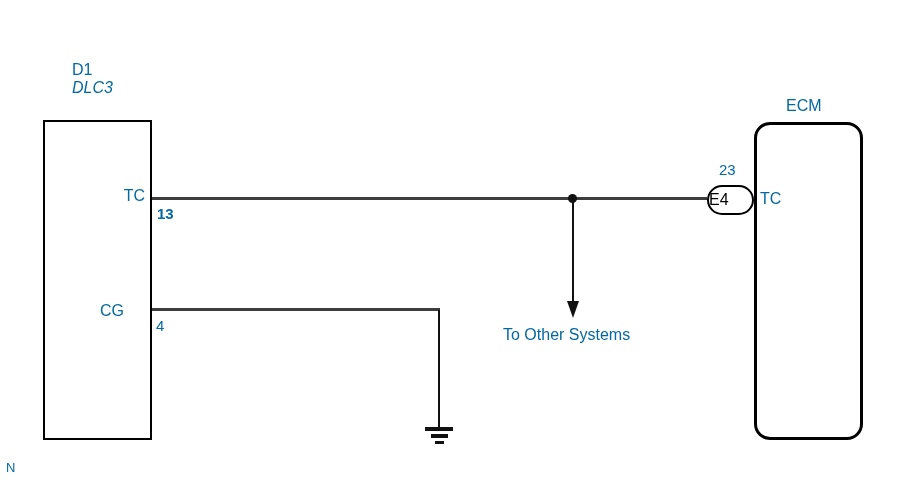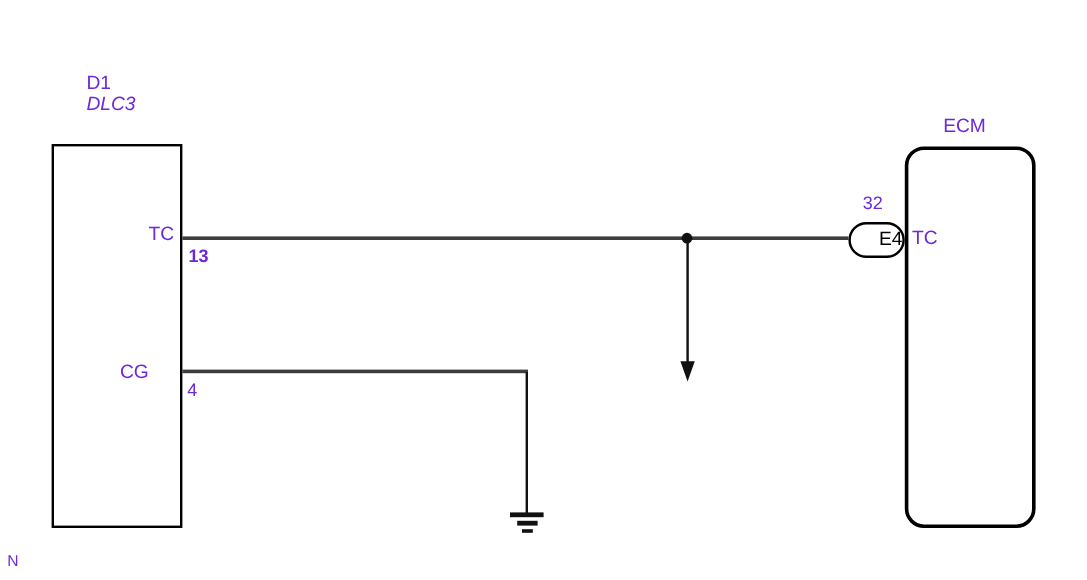--- a/index.html
+++ b/index.html
@@ -13,21 +13,21 @@
     width: 906px;
     height: 483px;
     background: #ffffff;
     overflow: hidden;
     color: #000000;
   }
   .lbl {
     position: absolute;
     font-size: 16px;
     line-height: 18px;
-    color: #6d28d9;
+    color: #0369a1;
     white-space: nowrap;
   }
   .pin-num { font-size: 15px; }
   .box {
     position: absolute;
     box-sizing: border-box;
     border: 2.5px solid #000000;
     background: #ffffff;
   }
   .wire-h {
@@ -56,21 +56,21 @@
     border-top: 17px solid #111111;
   }
   .oval {
     position: absolute;
     box-sizing: border-box;
     border: 2.5px solid #000000;
     border-radius: 15px;
     background: #ffffff;
     display: flex;
     align-items: center;
-    justify-content: flex-end;
+    justify-content: flex-start;
     font-size: 16px;
   }
   .gbar {
     position: absolute;
     background: #111111;
   }
 </style>
 </head>
 <body>
 
@@ -87,36 +87,37 @@
   <div class="lbl" style="left:100px; top:302px; width:45px; text-align:left;">CG</div>
   <div class="lbl pin-num" style="left:156px; top:317px;">4</div>
 
   <div class="wire-h" style="left:152px; top:197px; width:555px;"></div>
 
   <div class="junction" style="left:568px; top:194px;"></div>
 
   <div class="wire-v" style="left:572px; top:199px; height:103px;"></div>
   <div class="arrowhead" style="left:567px; top:301px;"></div>
 
+  <div class="lbl" style="left:503px; top:326px;">To Other Systems</div>
 
   <div class="wire-h" style="left:152px; top:308px; width:288px;"></div>
 
   <div class="wire-v" style="left:438px; top:310px; height:118px;"></div>
 
   <div>
     <div class="gbar" style="left:425px; top:427px; width:28px; height:4px;"></div>
     <div class="gbar" style="left:431px; top:434px; width:17px; height:3.5px;"></div>
     <div class="gbar" style="left:435px; top:440.5px; width:9px; height:3px;"></div>
   </div>
 
   <div class="lbl" style="left:786px; top:97px;">ECM</div>
 
   <div class="box" style="left:754px; top:122px; width:109px; height:318px; border-width:3px; border-radius:16px;"></div>
 
-  <div class="lbl pin-num" style="left:719px; top:161px;">32</div>
+  <div class="lbl pin-num" style="left:719px; top:161px;">23</div>
 
   <div class="oval" style="left:707px; top:185px; width:47px; height:30px;">
     <span>E4</span>
   </div>
 
   <div class="lbl" style="left:760px; top:190px;">TC</div>
 
   <div class="lbl" style="left:6px; top:459px; font-size:13px;">N</div>
 
 </div>

